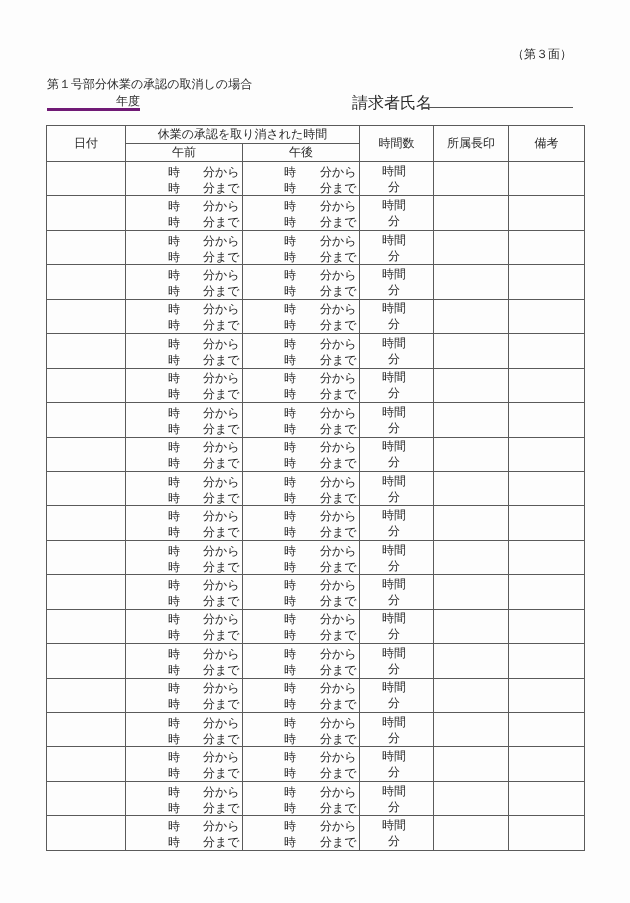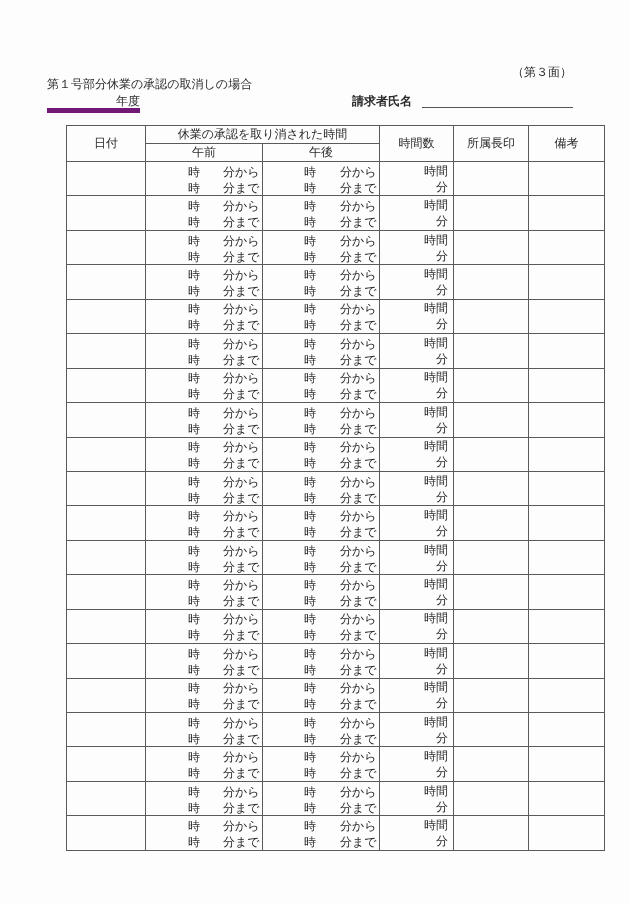--- a/index.html
+++ b/index.html
@@ -14,65 +14,62 @@
       font-family: "DejaVu Serif", "Liberation Serif", serif;
       color: #2a2a2a;
       overflow: hidden;
     }
     .page-label {
       position: absolute;
       top: 46px;
       right: 58px;
       font-size: 12px;
       letter-spacing: 0px;
-      margin-top: 18px;
     }
     .form-title {
       position: absolute;
       top: 76px;
       left: 47px;
       font-size: 12px;
     }
     .year-field {
       position: absolute;
       top: 93px;
       left: 47px;
       width: 93px;
       height: 15px;
-      border-bottom: 5px solid #701a75;
+      border-bottom: 3px solid #701a75;
       text-align: right;
       font-size: 12px;
     }
     .year-field span {
       display: inline-block;
     }
     .applicant-label {
       position: absolute;
       top: 93px;
       left: 352px;
-      font-size: 12px;
-      font-weight: bold;
+      font-size: 16px;
     }
     .applicant-line {
       position: absolute;
       top: 107px;
       left: 422px;
       width: 151px;
       height: 0;
       border-bottom: 1px solid #555;
     }
     table.grid {
       position: absolute;
       top: 125px;
       left: 46px;
       width: 538px;
       border-collapse: collapse;
       table-layout: fixed;
       font-size: 12px;
-      margin-left: 20px;
     }
     table.grid th, table.grid td {
       border: 1px solid #5a5a5a;
       padding: 0;
       font-weight: normal;
     }
     table.grid thead th {
       text-align: center;
       vertical-align: middle;
     }
@@ -102,21 +99,21 @@
     }
     .tcell .mn {
       position: absolute;
       top: 0;
     }
     .am .hr { left: 42px; }
     .am .mn { left: 77px; }
     .pm .hr { left: 41px; }
     .pm .mn { left: 77px; }
     .hours-cell {
-      text-align: right;
+      text-align: center;
       padding-right: 5px !important;
       line-height: 16px;
     }
     .hours-cell div { height: 16px; }
   </style>
 </head>
 <body>
 
 <div class="page-label">（第３面）</div>
 <div class="form-title">第１号部分休業の承認の取消しの場合</div>

